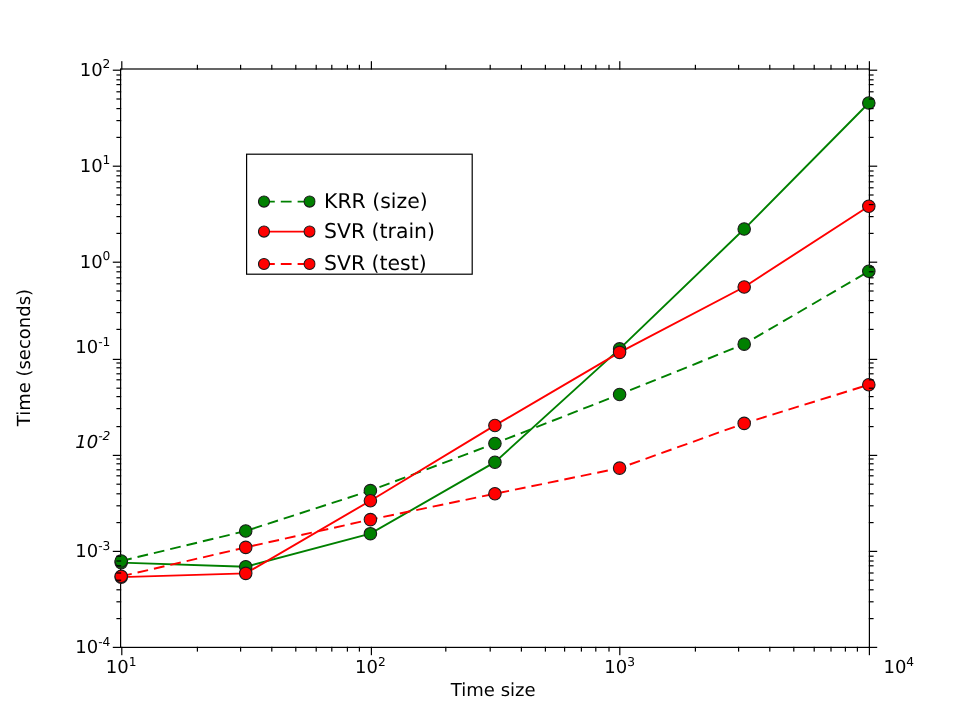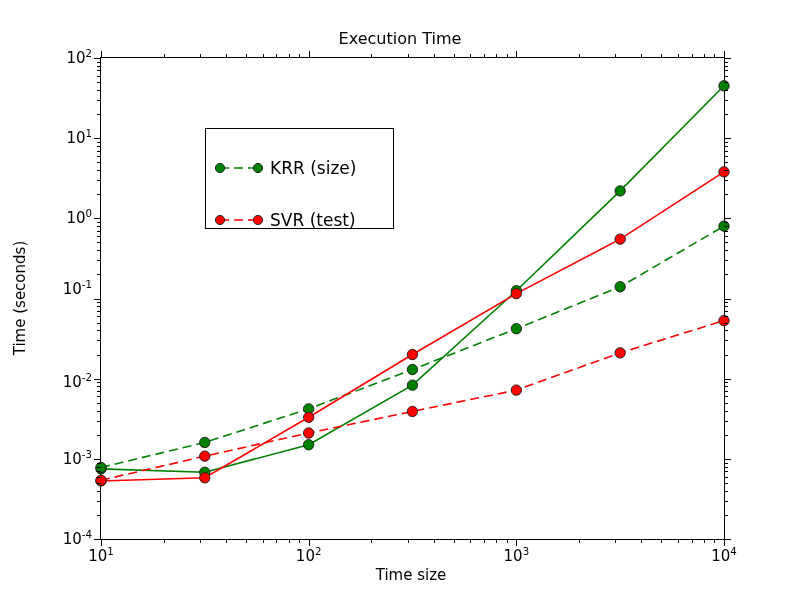--- a/index.html
+++ b/index.html
@@ -173,21 +173,20 @@
     color: #000000;
     white-space: nowrap;
     margin-left: 7px;
   }
 </style>
 </head>
 <body>
 
 <div id="figure">
 
-  <div id="plot-title">Execution Time</div>
 
   <div id="axis-label-y">Time (seconds)</div>
   <div id="axis-label-x">Time size</div>
 
   <div id="axes">
     <svg id="plot-svg" viewBox="0 0 623 481" preserveAspectRatio="none">
         <polyline points="0,410.8492553847654 103.76835082375521,414.2605354980501 207.66666666666666,386.7166840657029 311.43501749042184,327.1539062611847 415.3333333333333,232.73104729052085 519.1587474221421,132.88244842075312 623,27.800796812343265" fill="none" stroke="#008000" stroke-width="1.6"></polyline>
         <polyline points="0,409.4837493509798 103.76835082375521,384.46971472375003 207.66666666666666,350.86951521976835 311.43501749042184,311.53220792340187 415.3333333333333,270.7028485531016 519.1587474221421,228.7854024731279 623,168.10228604281252" fill="none" stroke="#008000" stroke-width="1.6" stroke-dasharray="9,5"></polyline>
         <polyline points="0,422.9372177870034 103.76835082375521,419.79852251603785 207.66666666666666,359.26579915312266 311.43501749042184,296.5340953476042 415.3333333333333,235.63405646498546 519.1587474221421,181.1475910588781 623,113.85401500455237" fill="none" stroke="#ff0000" stroke-width="1.6"></polyline>
         <polyline points="0,422.2864335875254 103.76835082375521,398.15386226846283 207.66666666666666,375.00208653883084 311.43501749042184,353.44965400337566 415.3333333333333,332.10384486942667 519.1587474221421,294.8354198721641 623,262.60388445367005" fill="none" stroke="#ff0000" stroke-width="1.6" stroke-dasharray="9,5"></polyline>
@@ -255,21 +254,21 @@
         <div class="tick-minor-y" style="top: 338.452px;"></div>
         <div class="tick-minor-y-r" style="top: 338.452px;"></div>
         <div class="tick-minor-y" style="top: 333.085px;"></div>
         <div class="tick-minor-y-r" style="top: 333.085px;"></div>
         <div class="tick-minor-y" style="top: 328.436px;"></div>
         <div class="tick-minor-y-r" style="top: 328.436px;"></div>
         <div class="tick-minor-y" style="top: 324.335px;"></div>
         <div class="tick-minor-y-r" style="top: 324.335px;"></div>
         <div class="tick-major-y" style="top: 320.667px;"></div>
         <div class="tick-major-y-r" style="top: 320.667px;"></div>
-        <div class="ylabel-text" style="top: 324px;">10<sup>-2</sup></div>
+        <div class="ylabel-text" style="top: 310px; font-style: italic;">10<sup>-2</sup></div>
         <div class="tick-minor-y" style="top: 296.534px;"></div>
         <div class="tick-minor-y-r" style="top: 296.534px;"></div>
         <div class="tick-minor-y" style="top: 282.417px;"></div>
         <div class="tick-minor-y-r" style="top: 282.417px;"></div>
         <div class="tick-minor-y" style="top: 272.402px;"></div>
         <div class="tick-minor-y-r" style="top: 272.402px;"></div>
         <div class="tick-minor-y" style="top: 264.633px;"></div>
         <div class="tick-minor-y-r" style="top: 264.633px;"></div>
         <div class="tick-minor-y" style="top: 258.285px;"></div>
         <div class="tick-minor-y-r" style="top: 258.285px;"></div>
@@ -391,31 +390,39 @@
         <div class="tick-minor-x" style="left: 576.929px;"></div>
         <div class="tick-minor-x-t" style="left: 576.929px;"></div>
         <div class="tick-minor-x" style="left: 590.832px;"></div>
         <div class="tick-minor-x-t" style="left: 590.832px;"></div>
         <div class="tick-minor-x" style="left: 602.875px;"></div>
         <div class="tick-minor-x-t" style="left: 602.875px;"></div>
         <div class="tick-minor-x" style="left: 613.498px;"></div>
         <div class="tick-minor-x-t" style="left: 613.498px;"></div>
         <div class="tick-major-x" style="left: 623px;"></div>
         <div class="tick-major-x-t" style="left: 623px;"></div>
-        <div class="xlabel-text" style="left: 623px;">10<sup>4</sup></div>
+        <div class="xlabel-text" style="left: 648px;">10<sup>4</sup></div>
       </div>
 
     <div id="legend">
         <div class="legend-row" style="top: 26px;">
           <div class="legend-sample"><svg width="48" height="20">
               <line x1="5" y1="10" x2="43" y2="10" stroke="#008000" stroke-width="1.6" stroke-dasharray="9,5"></line>
               <circle cx="5" cy="10" r="4.6" fill="#008000" stroke="#1a1a1a" stroke-width="0.9"></circle>
               <circle cx="43" cy="10" r="4.6" fill="#008000" stroke="#1a1a1a" stroke-width="0.9"></circle>
             </svg></div>
           <span class="legend-label">KRR (size)</span>
+        </div>
+        <div class="legend-row" style="top: 51px;">
+          <div class="legend-sample"><svg width="48" height="20">
+              <line x1="5" y1="10" x2="43" y2="10" stroke="#ff0000" stroke-width="1.6"></line>
+              <circle cx="5" cy="10" r="4.6" fill="#ff0000" stroke="#1a1a1a" stroke-width="0.9"></circle>
+              <circle cx="43" cy="10" r="4.6" fill="#ff0000" stroke="#1a1a1a" stroke-width="0.9"></circle>
+            </svg></div>
+          <span class="legend-label">SVR (train)</span>
         </div>
         <div class="legend-row" style="top: 76px; align-items: flex-end;">
           <div class="legend-sample"><svg width="48" height="20">
               <line x1="5" y1="10" x2="43" y2="10" stroke="#ff0000" stroke-width="1.6" stroke-dasharray="9,5"></line>
               <circle cx="5" cy="10" r="4.6" fill="#ff0000" stroke="#1a1a1a" stroke-width="0.9"></circle>
               <circle cx="43" cy="10" r="4.6" fill="#ff0000" stroke="#1a1a1a" stroke-width="0.9"></circle>
             </svg></div>
           <span class="legend-label">SVR (test)</span>
         </div>
       </div>

